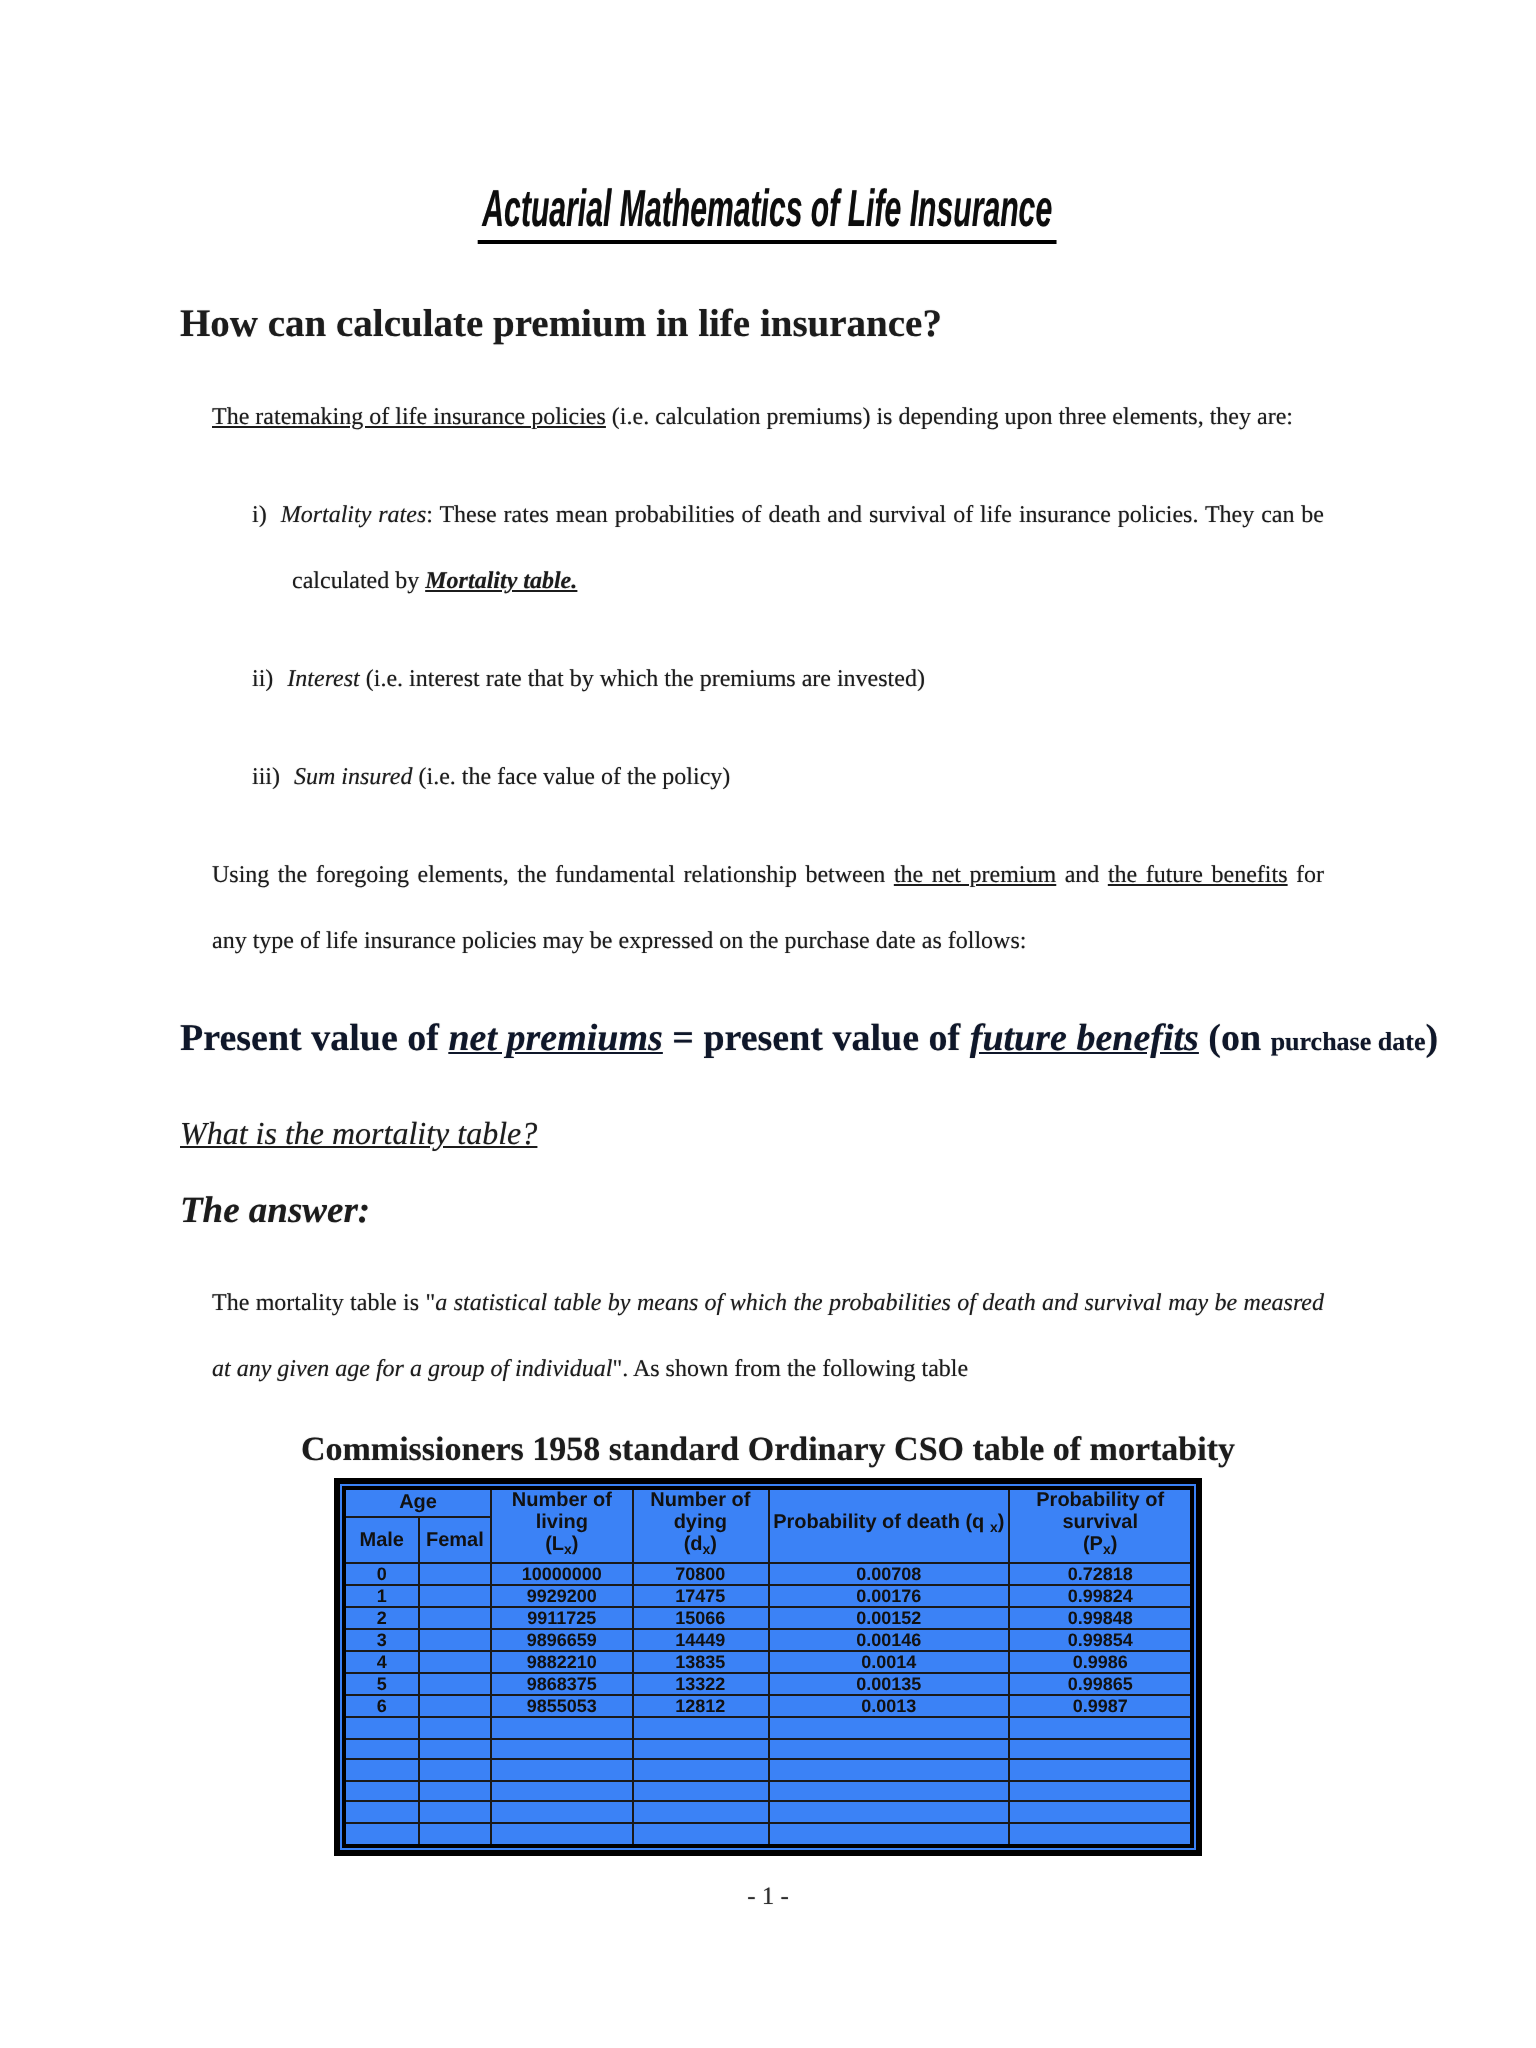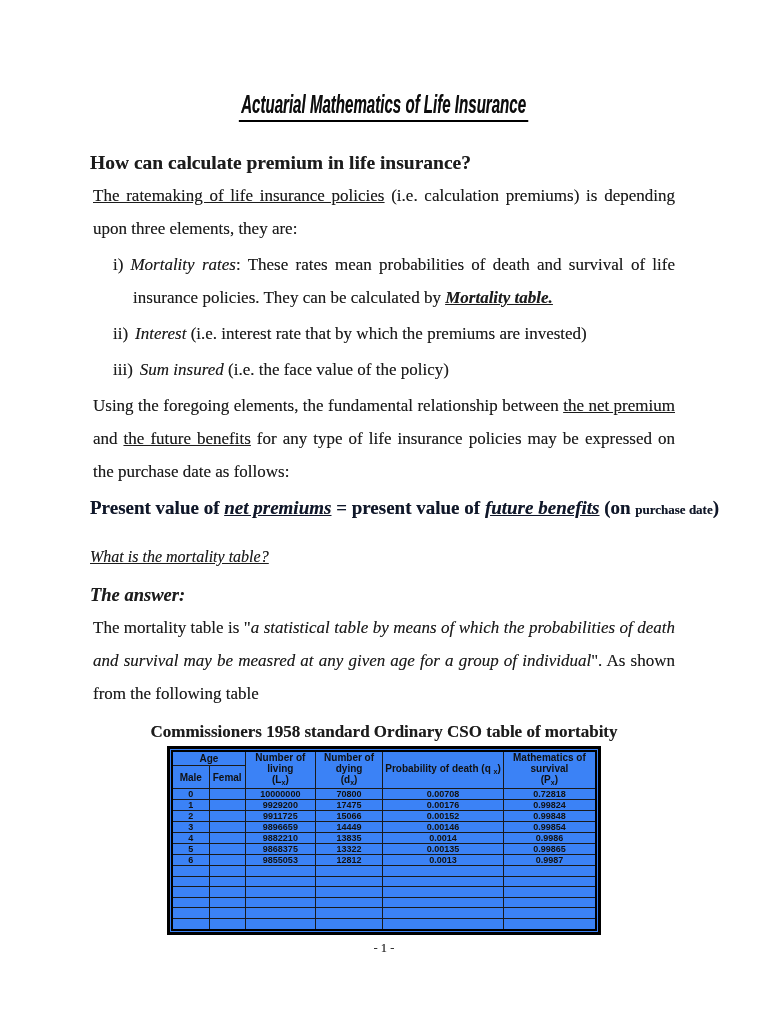--- a/index.html
+++ b/index.html
@@ -34,22 +34,22 @@
   }
 
   .heading {
     margin: 28px 0 0 0;
     font-size: 19.5px;
     font-weight: bold;
     line-height: 26px;
   }
 
   p.body {
-    margin: 3px;
-    font-size: 17px;
+    margin: 16px;
+    font-size: 12px;
     line-height: 33px;
     text-align: justify;
   }
   .intro { margin-top: 16px; }
   .list-item {
     padding-left: 40px;
     text-indent: -20px;
   }
   .marker { margin-right: 7px; }
   .u  { text-decoration: underline; }
@@ -173,21 +173,21 @@
           <col style="width:75px">
             <col style="width:95px">
             <col style="width:101px">
         </colgroup>
         <thead>
           <tr>
             <th colspan="2" class="h-age">Age</th>
             <th rowspan="2"><span>Number of living</span><br><span>(L</span><sub>x</sub><span>)</span></th>
             <th rowspan="2"><span>Number of dying</span><br><span>(d</span><sub>x</sub><span>)</span></th>
             <th rowspan="2" class="h-death"><span>Probability of  death (q </span><sub>x</sub><span>)</span></th>
-            <th rowspan="2"><span>Mathematics of survival</span><br><span>(P</span><sub>x</sub><span>)</span></th>
+            <th rowspan="2"><span>Probability of survival</span><br><span>(P</span><sub>x</sub><span>)</span></th>
           </tr>
           <tr class="subhead">
             <th>Male</th>
             <th>Femal</th>
           </tr>
         </thead>
         <tbody id="mortality-tbody">
             <tr>
               <td>0</td>
               <td></td>

